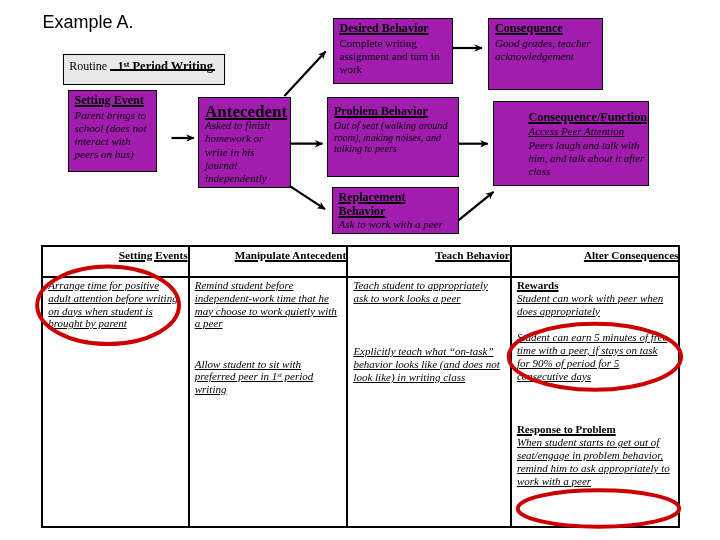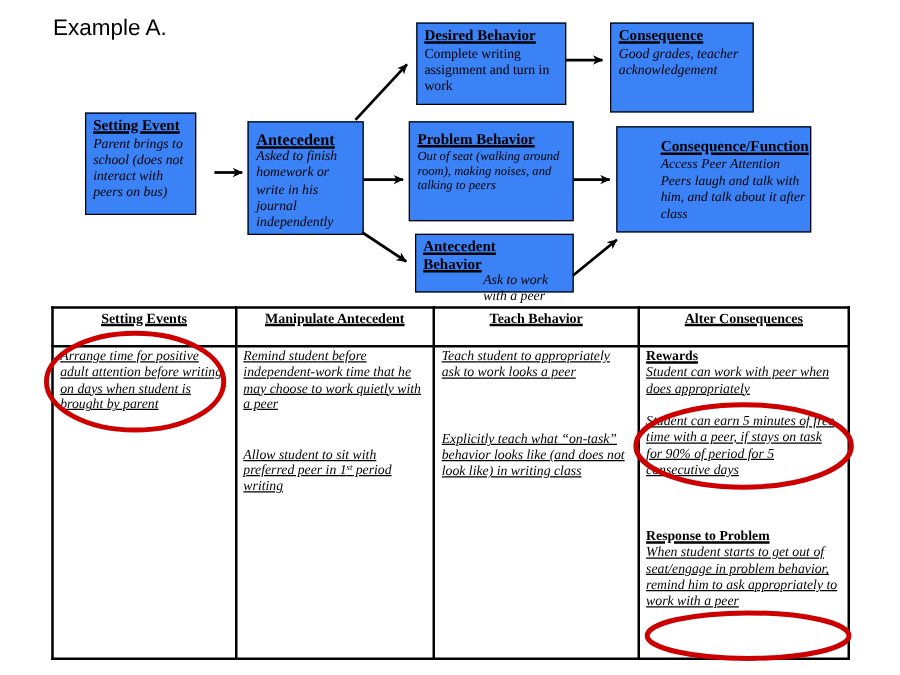--- a/index.html
+++ b/index.html
@@ -17,78 +17,81 @@
                border:1.4px solid #000; background:#e9e9e9;}
   #routine-inner{position:absolute; left:5.2px; top:3.8px; white-space:nowrap;
                  font-size:12px; line-height:14px;}
   #routine-value{font-weight:bold; font-size:12.5px; position:relative;
                  margin-left:10.3px; padding-right:1px;}
   #routine-value::after{content:""; position:absolute; left:-7.4px; right:-1.4px;
                  bottom:1.7px; height:2.1px; background:#000;}
   #routine-value sup{font-size:0.62em; vertical-align:0.42em; line-height:0;}
 
   
-  .fbox{border:1.2px solid #000; background:#3b82f6;}
+  .fbox{border:1.2px solid #000; background:#a21caf;}
   .fin{position:absolute; left:6px; top:3.3px; right:2px;}
   .fhead + .fbody, .fhead + .fbody-rom, .fhead + .fsub{margin-top:0.9px;}
   .fhead{font-weight:bold; text-decoration:underline; font-size:12.05px;
          line-height:13.6px; text-underline-offset:0.5px;
          text-decoration-thickness:1.6px;}
   .fbody{font-style:italic; font-size:11px; line-height:13.2px;}
   .fbody-rom{font-style:normal; font-size:11px; line-height:13.2px;}
-  .fsub{font-style:italic; 
+  .fsub{font-style:italic; text-decoration:underline;
         font-size:10.8px; line-height:13.2px; letter-spacing:0.05px;
         text-underline-offset:0.8px; text-decoration-thickness:1.2px;}
 
   #box-setting-event{left:67.5px; top:90px; width:89px; height:82px;}
   #box-antecedent{left:198px; top:96.5px; width:92.5px; height:91px;}
   #box-desired{left:332.5px; top:18px; width:120.5px; height:65.5px;}
   #box-consequence{left:488px; top:18px; width:115px; height:71.5px;}
   #box-problem{left:327px; top:97px; width:131.5px; height:80px;}
   #box-replacement{left:331.5px; top:186.5px; width:127.5px; height:47.5px;}
   #box-consfunc{left:492.5px; top:100.5px; width:156px; height:85.5px;}
 
   #box-antecedent .fin{top:7.3px;}
-  #box-antecedent .fhead{font-size:13px;}
+  #box-antecedent .fhead{font-size:17px;}
   #box-replacement .fin{top:2.3px;}
   #box-replacement .fhead{line-height:14.5px; max-width:76px;}
-  #box-replacement .fhead + .fbody{margin-top:-0.6px;margin-left:48px;}
+  #box-replacement .fhead + .fbody{margin-top:-0.6px;}
   #box-problem .fin{top:7.2px;}
   #box-problem .fbody{font-size:10.1px; line-height:11.6px;}
   #box-problem .fhead + .fbody{margin-top:1.3px;}
   #box-consfunc .fin{top:9.5px; left:7px;margin-left:28px;}
   #box-consfunc .fbody{font-size:10.8px; line-height:13.2px;}
   #box-consfunc .fhead{font-size:12.2px;}
 
   
   #plan-table{left:41px; top:245px; width:637.5px; height:283px;}
   #plan-table table{border-collapse:collapse; width:100%; height:100%;
                     table-layout:fixed;}
   #plan-table th,#plan-table td{border:2.1px solid #000; padding:0; vertical-align:top; box-sizing:border-box;}
-  #plan-table th{height:30.5px; text-align:center; vertical-align:top; padding-top:1px; line-height:12.9px;}
+  #plan-table th{height:30.5px; text-align:right; vertical-align:top; padding-top:1px; line-height:12.9px;}
   .th-label{font-weight:bold; text-decoration:underline; font-size:11.2px;
             text-underline-offset:0.5px; text-decoration-thickness:1.5px;}
   .cellwrap{padding:1.2px 6px 0 5.2px;}
   .cell-p{font-style:italic; font-size:11px; line-height:12.9px; margin:0;text-decoration:underline;}
   .cell-p sup{font-size:0.62em; vertical-align:0.40em; line-height:0;}
   .cell-h{font-weight:bold; text-decoration:underline; font-style:normal;
           font-size:11px; margin:0; line-height:12.9px;
           text-underline-offset:0.5px; text-decoration-thickness:1.5px;}
   .gap{height:13.6px;}
 
   svg.layer{position:absolute; left:0; top:0; width:720px; height:540px;
             pointer-events:none;}
 </style>
 </head>
 <body>
 
 <div id="stage">
 
   <div class="abs" id="page-title">Example A.</div>
 
+  <div class="abs" id="routine-box" style="background: rgb(233, 233, 233);">
+    <div id="routine-inner"><span>Routine</span><span id="routine-value"><span>1</span><sup>st</sup><span> Period Writing</span></span></div>
+  </div>
 
   <div class="abs fbox" id="box-setting-event">
    <div class="fin">
     <div class="fhead">Setting Event</div>
     <div class="fbody">Parent brings to school (does not interact with peers on bus)</div>
    </div>
   </div>
 
   <div class="abs fbox" id="box-antecedent">
    <div class="fin">
@@ -113,21 +116,21 @@
 
   <div class="abs fbox" id="box-consequence">
    <div class="fin">
     <div class="fhead">Consequence</div>
     <div class="fbody">Good grades, teacher acknowledgement</div>
    </div>
   </div>
 
   <div class="abs fbox" id="box-replacement">
    <div class="fin">
-    <div class="fhead">Antecedent Behavior</div>
+    <div class="fhead">Replacement Behavior</div>
     <div class="fbody">Ask to work with a peer</div>
    </div>
   </div>
 
   <div class="abs fbox" id="box-consfunc">
    <div class="fin">
     <div class="fhead">Consequence/Function</div>
     <div class="fsub">Access Peer Attention</div>
     <div class="fbody">Peers laugh and talk with him, and talk about it after class</div>
    </div>

